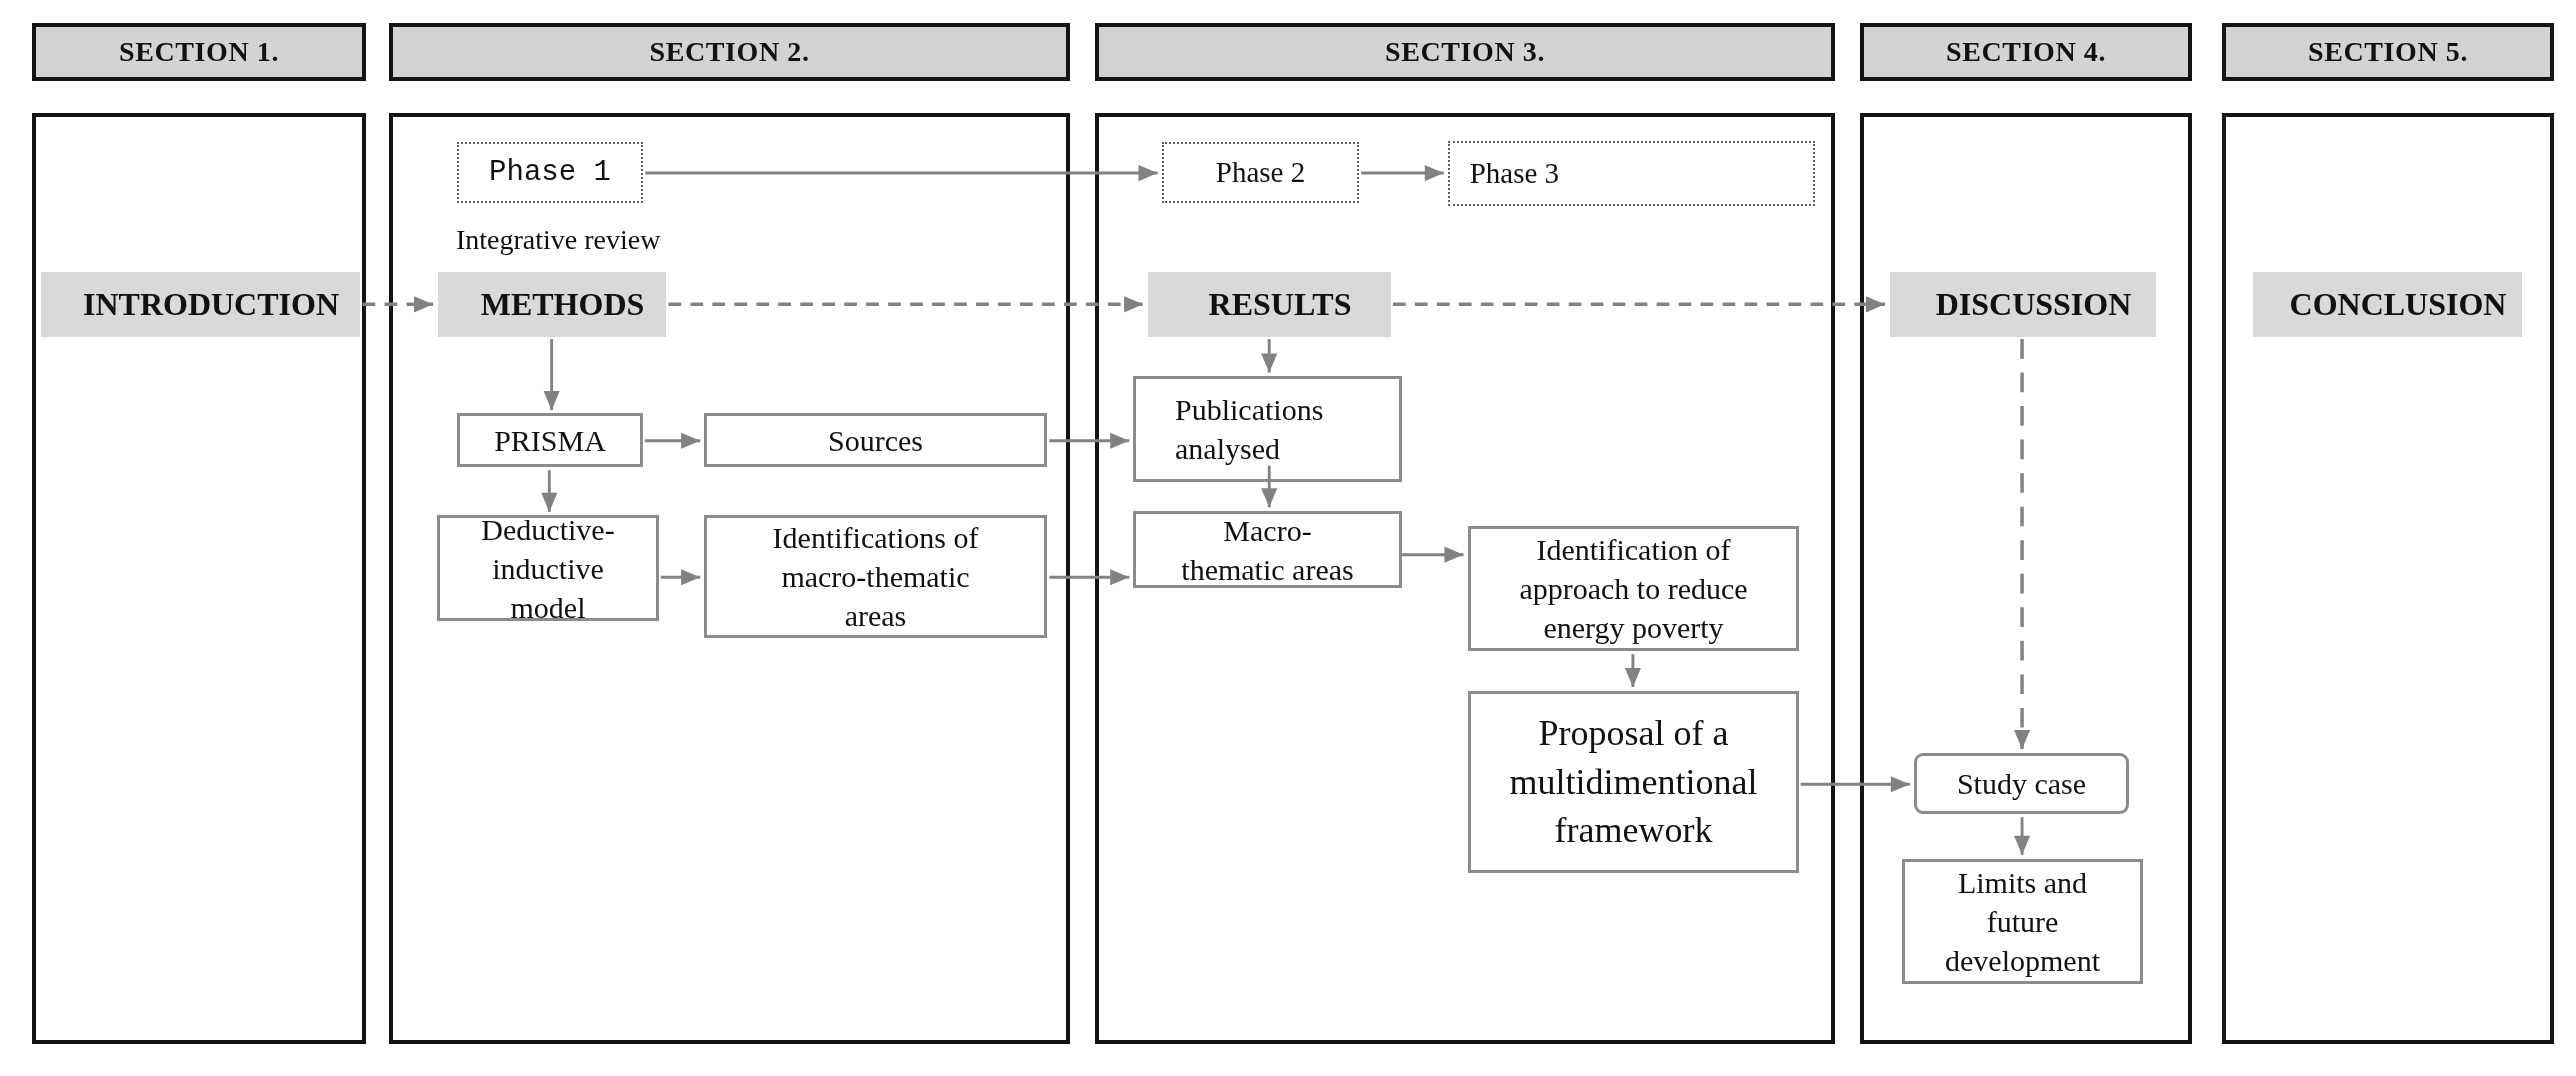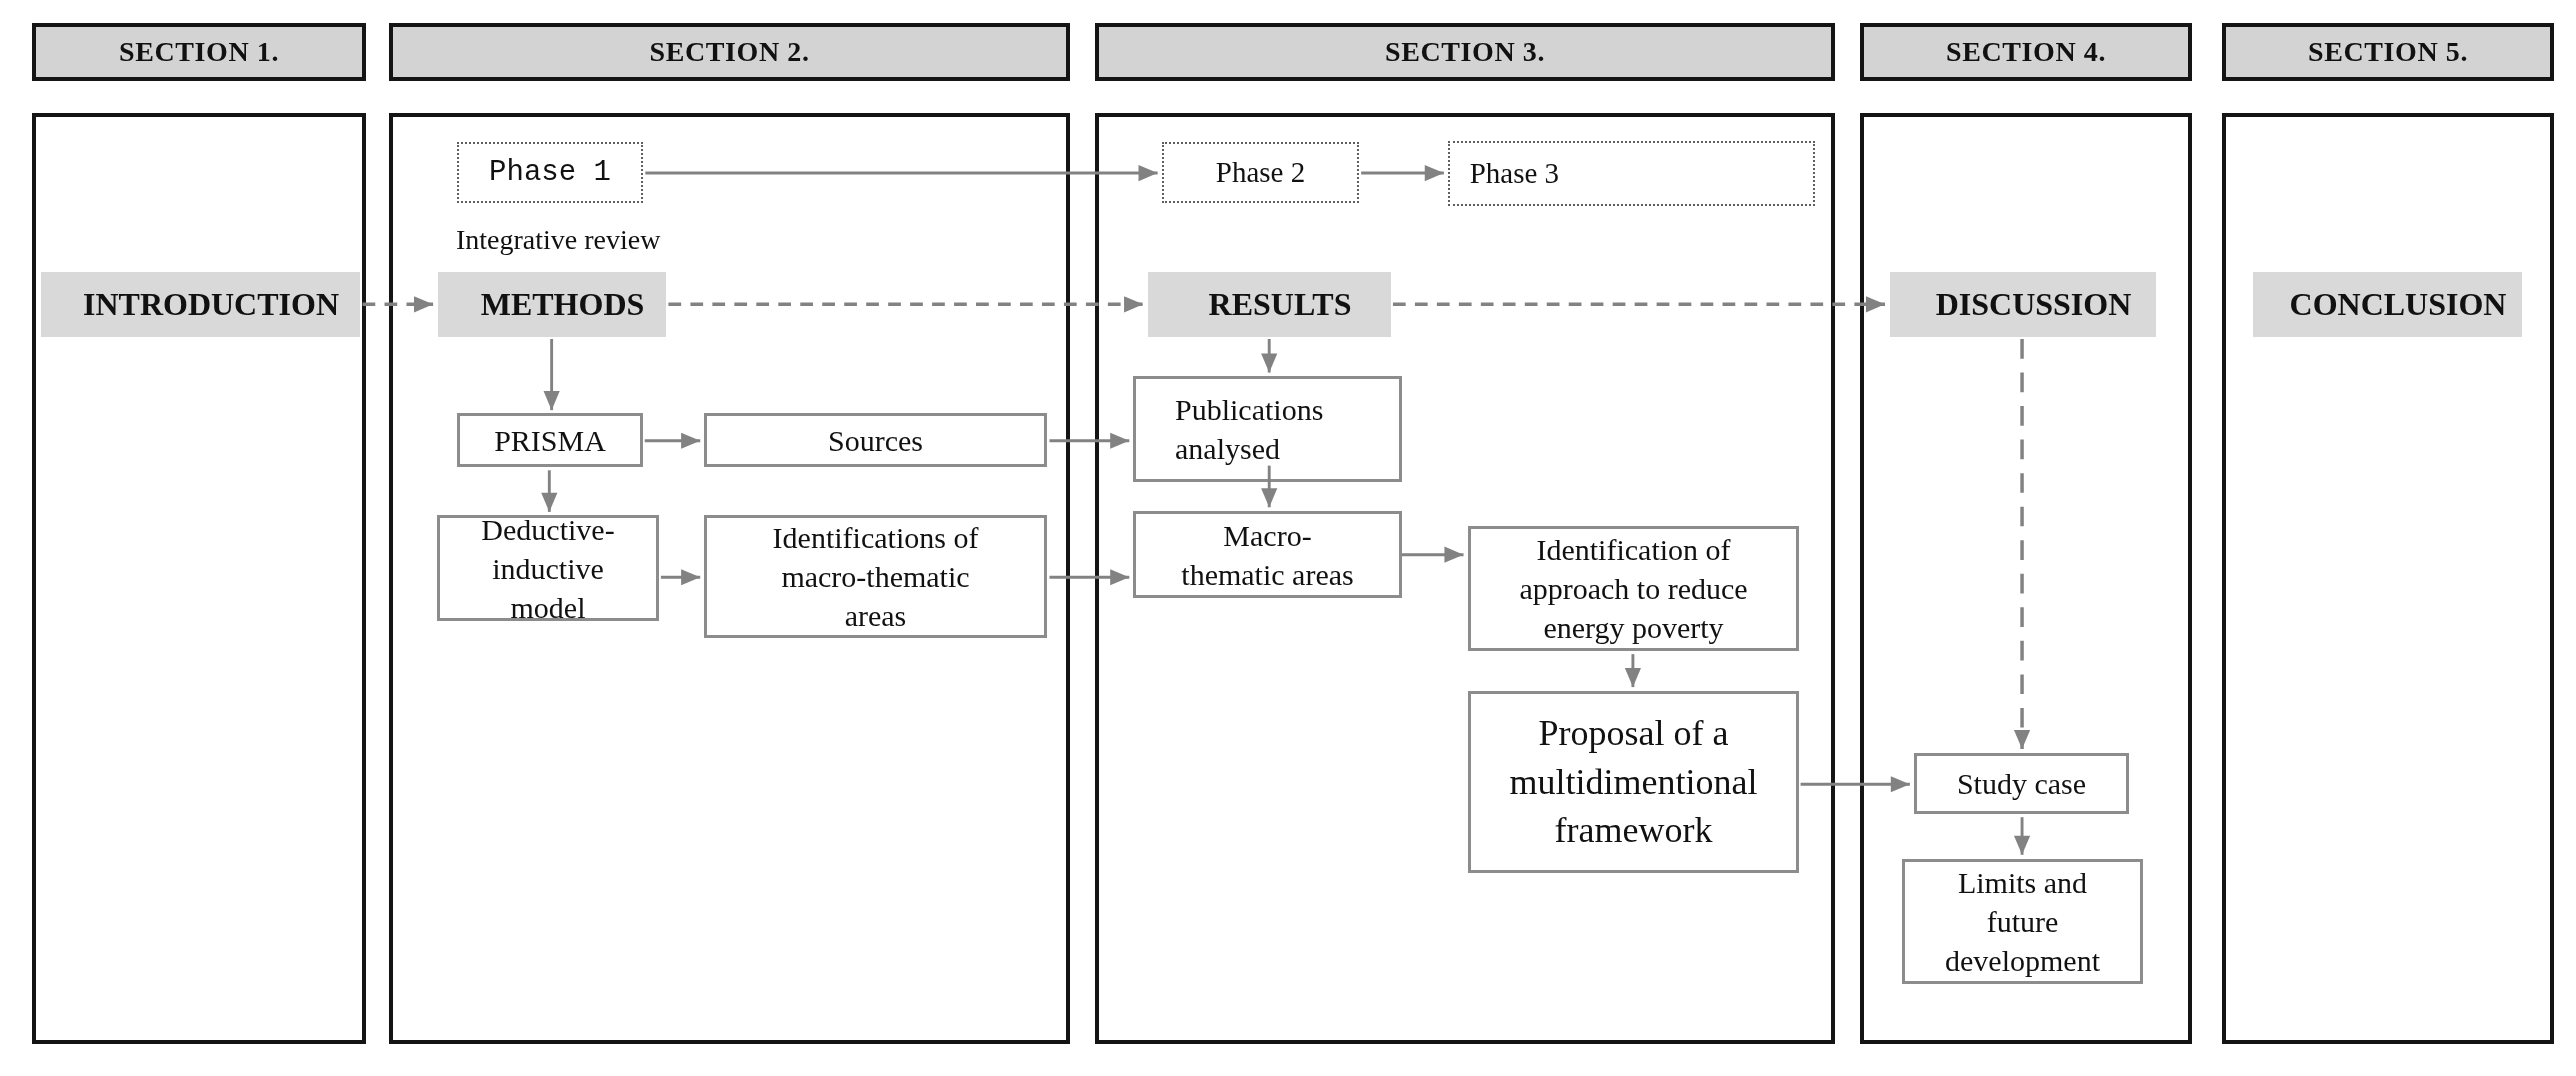--- a/index.html
+++ b/index.html
@@ -48,24 +48,24 @@
   #n-introduction{left:41px;top:272px;width:319px;height:65px;}
   #n-methods{left:438px;top:272px;width:228px;height:65px;}
   #n-results{left:1148px;top:272px;width:243px;height:65px;}
   #n-discussion{left:1890px;top:272px;width:266px;height:65px;}
   #n-conclusion{left:2253px;top:272px;width:269px;height:65px;}
   #n-prisma{left:457px;top:413px;width:186px;height:54px;}
   #n-sources{left:704px;top:413px;width:343px;height:54px;}
   #n-deductive{left:437px;top:515px;width:222px;height:106px;}
   #n-identifications{left:704px;top:515px;width:343px;height:123px;}
   #n-publications{left:1133px;top:376px;width:269px;height:106px;padding-left:39px;}
-  #n-macro{left:1133px;top:511px;width:269px;height:87px;}
+  #n-macro{left:1133px;top:511px;width:269px;height:77px;}
   #n-ident-approach{left:1468px;top:526px;width:331px;height:125px;}
   #n-proposal{left:1468px;top:691px;width:331px;height:182px;font-size:36px;line-height:1.35;}
-  #n-study-case{left:1914px;top:753px;width:215px;height:61px;}
+  #n-study-case{left:1914px;top:753px;width:215px;height:61px;border-radius:9px;}
   #n-limits{left:1902px;top:859px;width:241px;height:125px;}
 
   
   #arrows{position:absolute;left:0;top:0;width:2576px;height:1077px;
     z-index:4;pointer-events:none;}
   .solid-line{stroke:var(--c-arrow);stroke-width:5;fill:none;}
   .dashed-line{stroke:var(--c-arrow);stroke-width:6;fill:none;stroke-dasharray:22 16;}
   .dashed-line-v{stroke:var(--c-arrow);stroke-width:6;fill:none;stroke-dasharray:34 24;}
 </style>
 </head>

